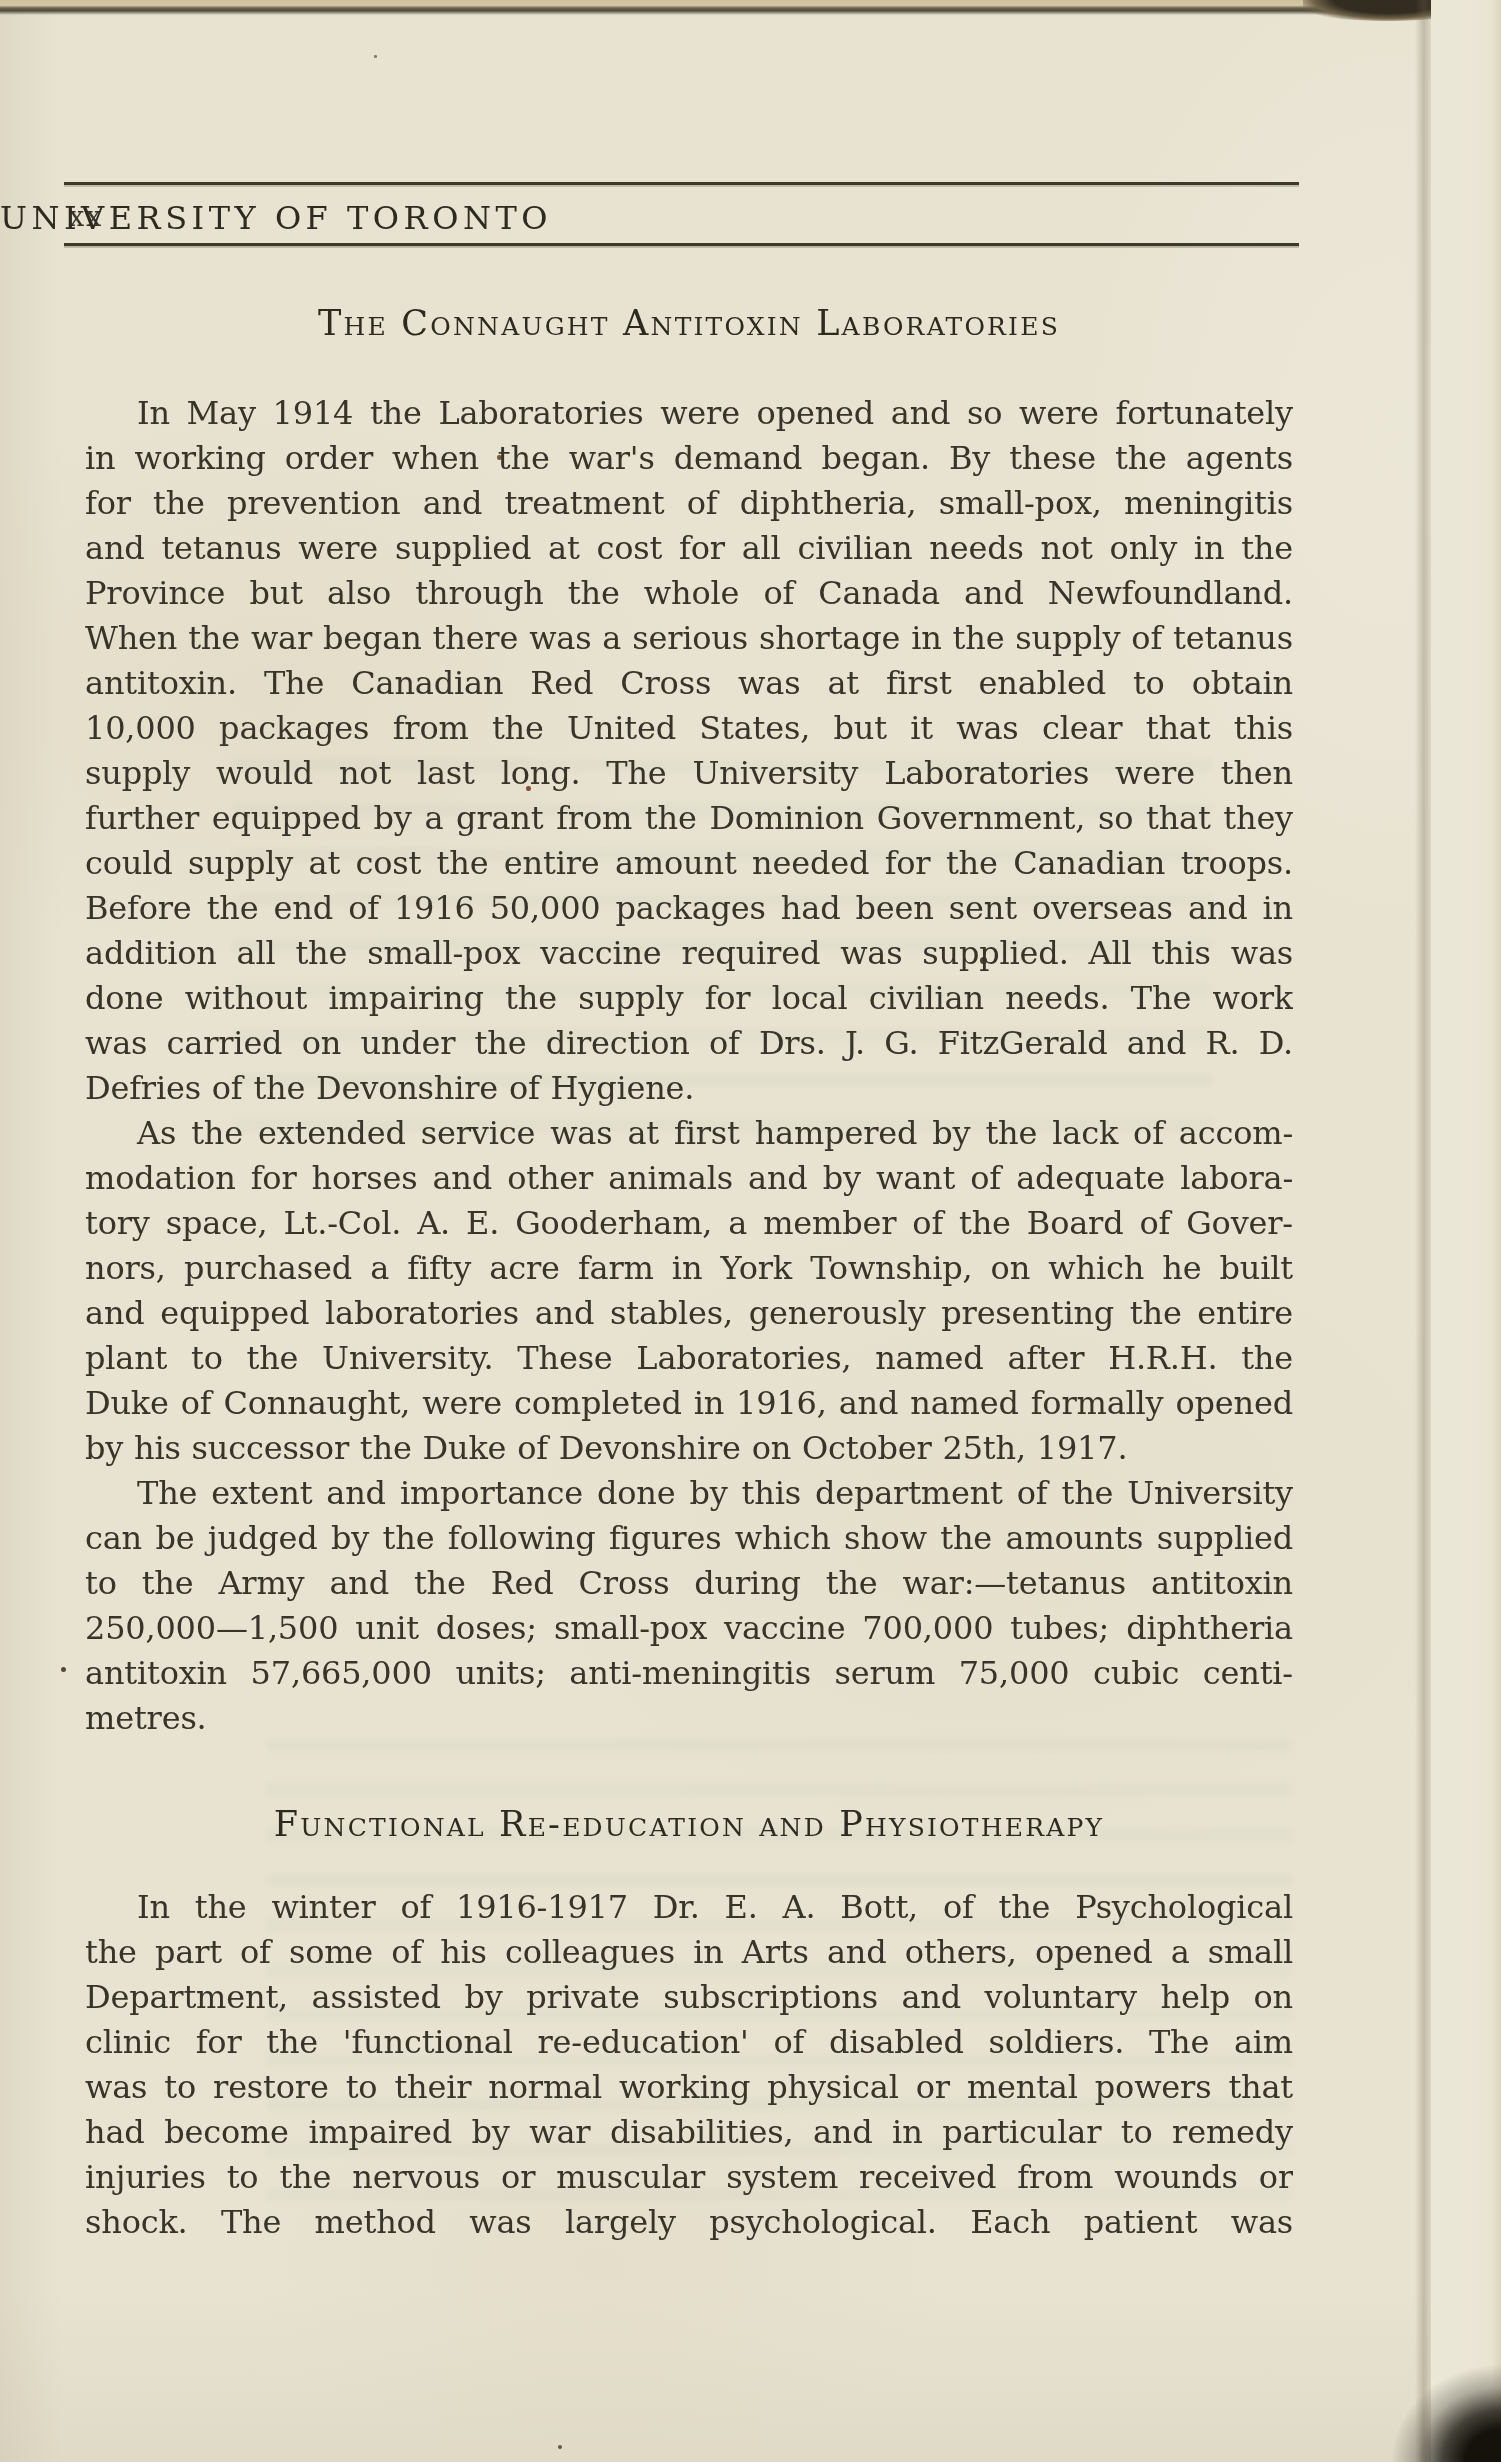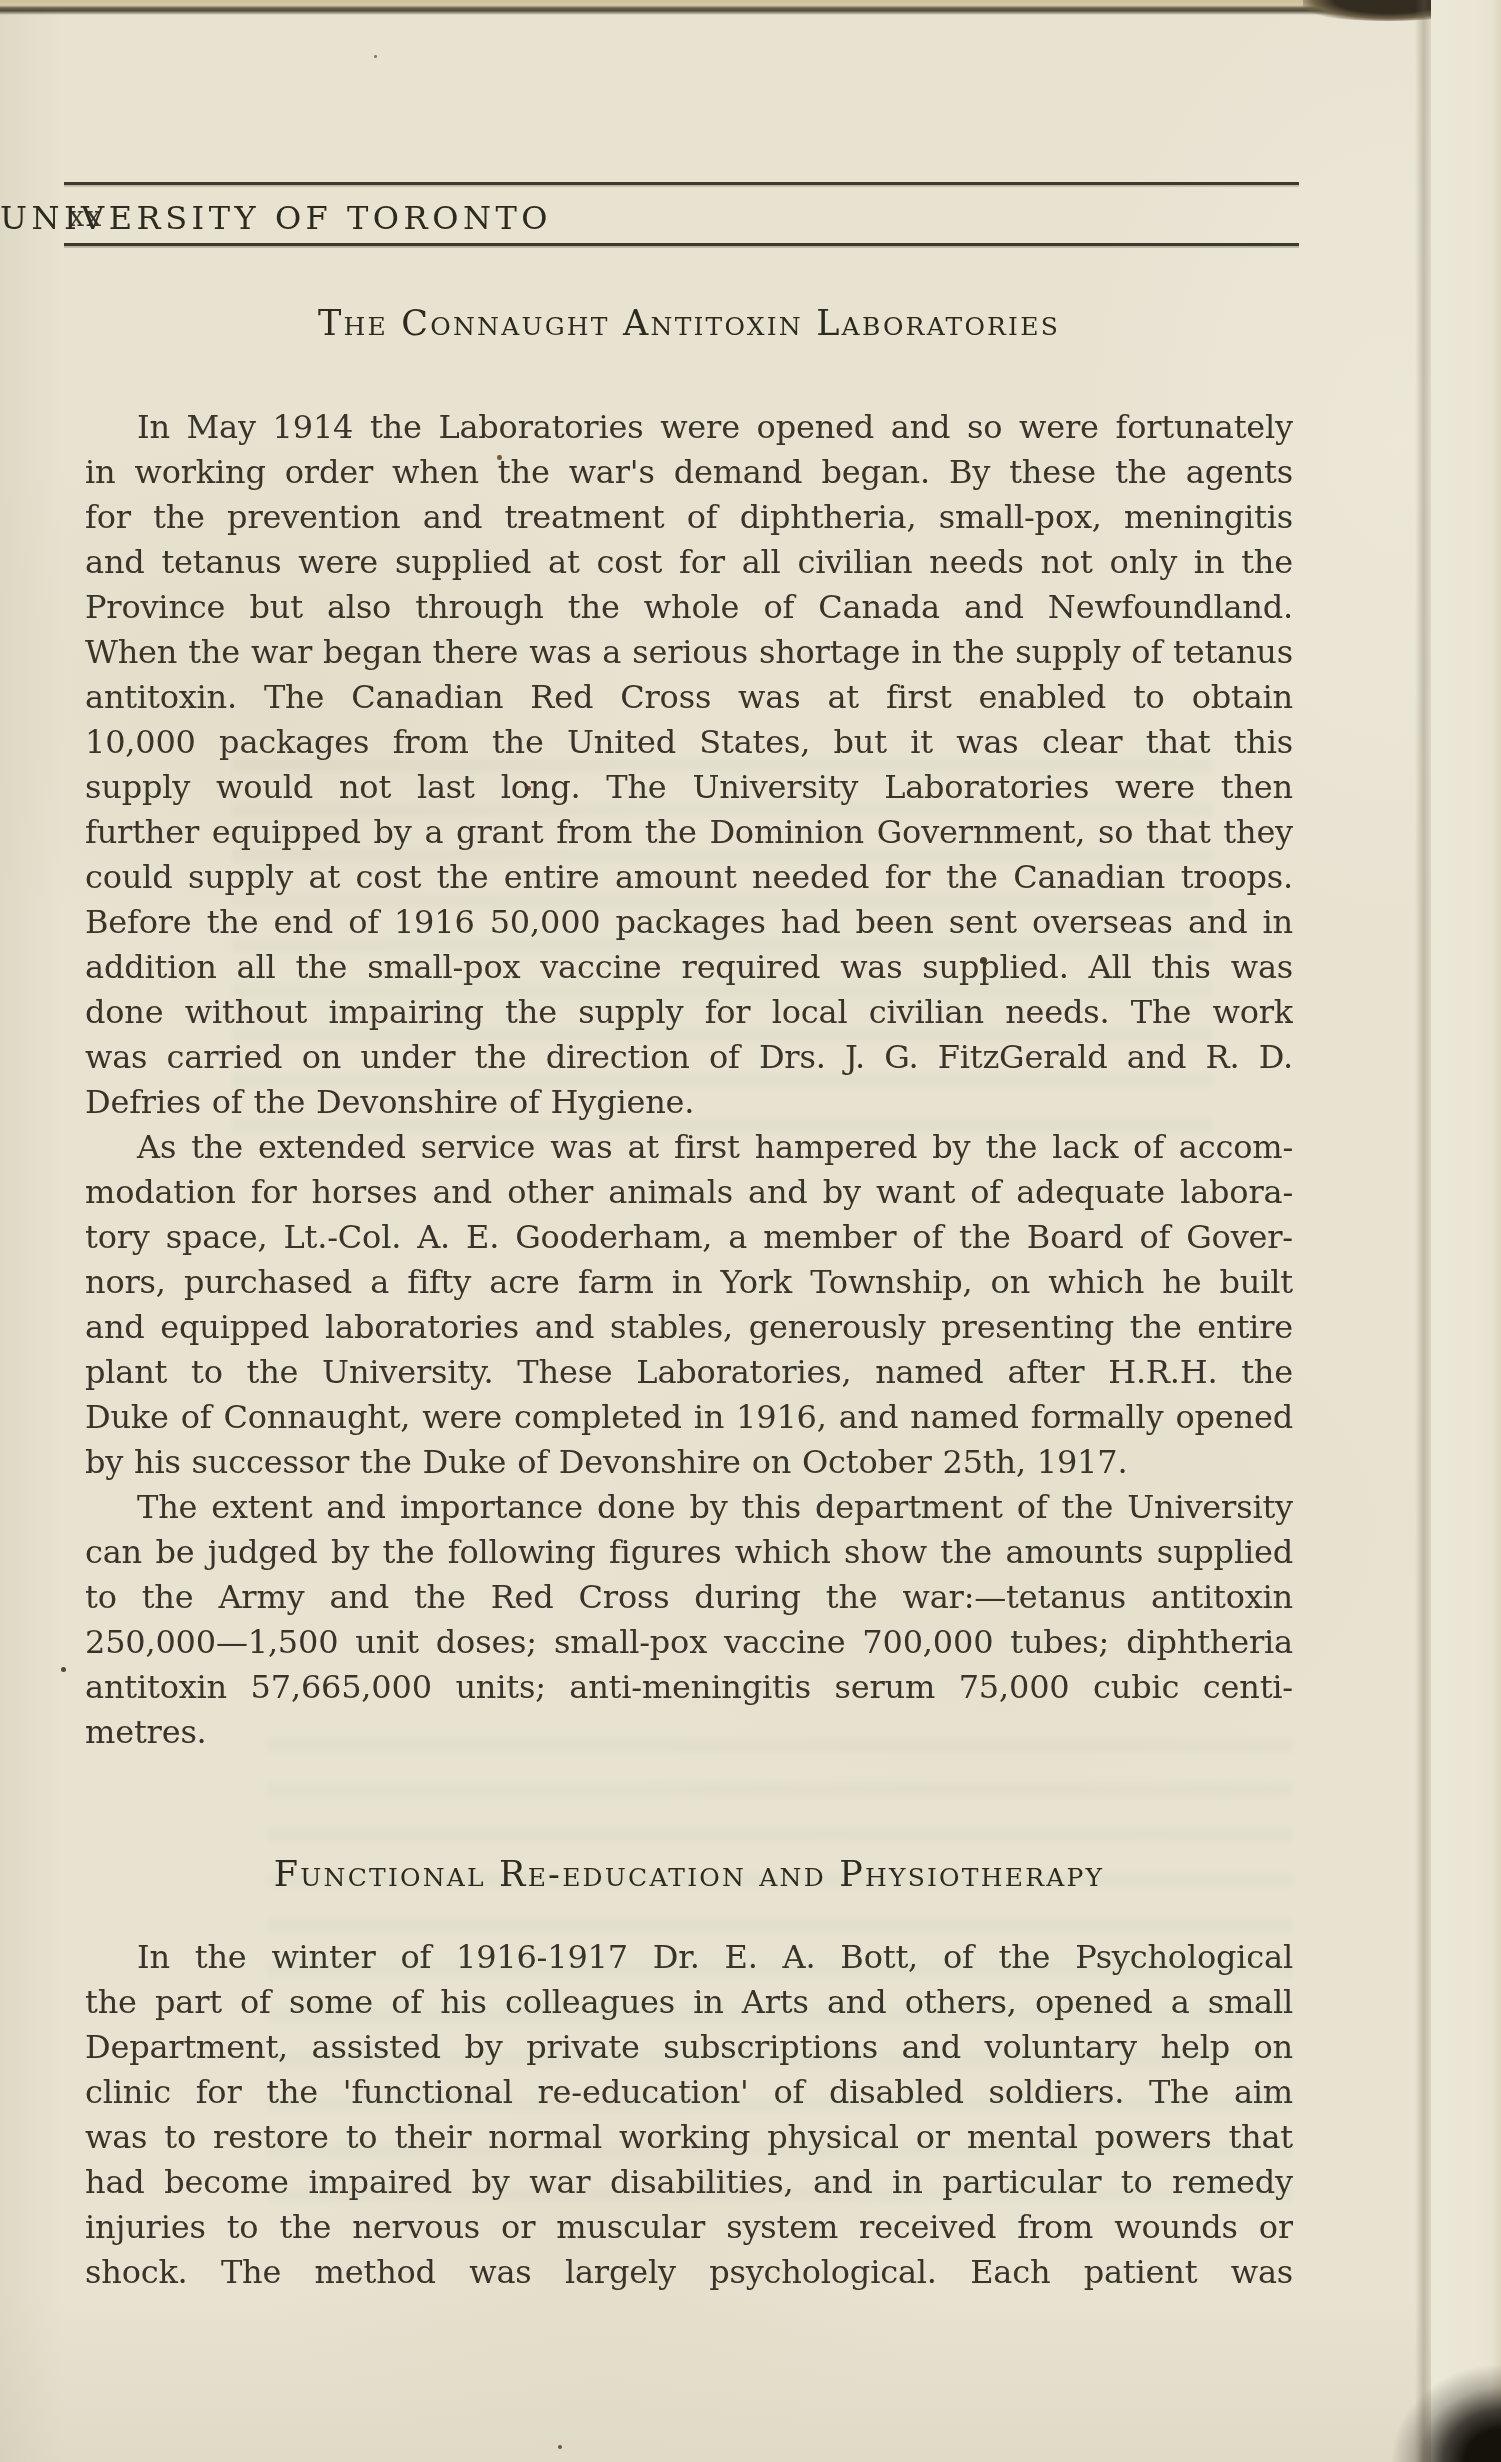--- a/index.html
+++ b/index.html
@@ -76,24 +76,24 @@
   .running-title{
     position:absolute;left:0;top:200px;width:1362px;text-align:left;
     font-size:32px;line-height:37px;letter-spacing:4.5px;color:var(--ink-heading);
   }
 
   
   .column{position:absolute;left:85px;top:301px;width:1208px;color:var(--ink);}
   .sec-heading{
     height:45px;line-height:45px;text-align:center;
     font-variant:small-caps;font-size:35px;letter-spacing:2.2px;
-    color:var(--ink-heading);margin-bottom:59px;
+    color:var(--ink-heading);margin-bottom:45px;
     white-space:nowrap;
   }
-  .section.second .sec-heading{margin-top:98px;margin-bottom:39px;height:43px;line-height:43px;}
+  .section.second .sec-heading{margin-top:62px;margin-bottom:39px;height:43px;line-height:43px;}
   .line{
     height:45px;line-height:45px;font-size:32px;
     letter-spacing:-0.2px;word-spacing:0.9px;
     text-align:justify;text-align-last:justify;
     white-space:nowrap;overflow:hidden;
   }
   .line.first{text-indent:52px;}
   .line.last{text-align-last:left;}
 </style>
 </head>

